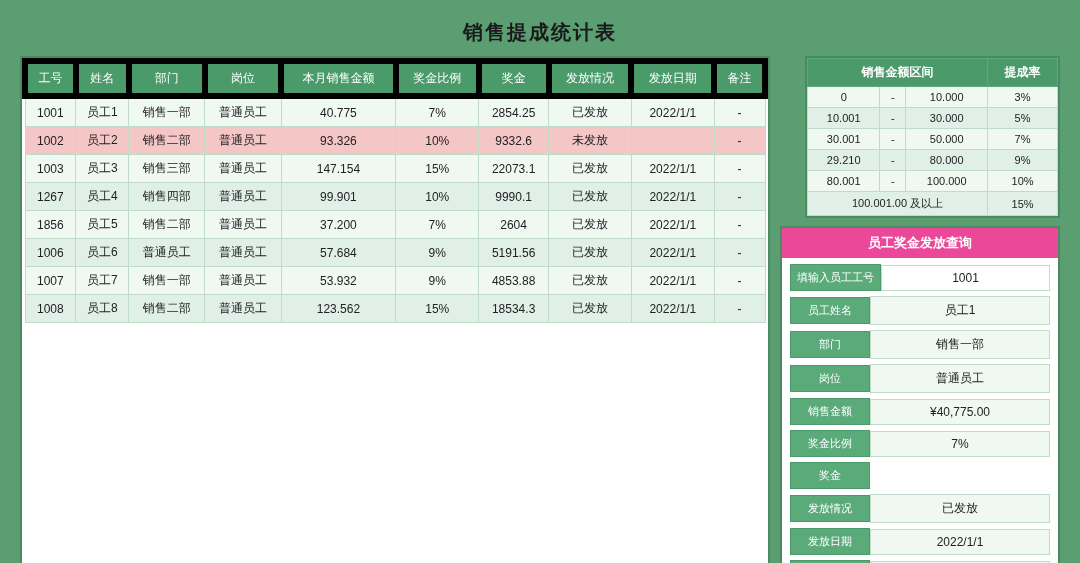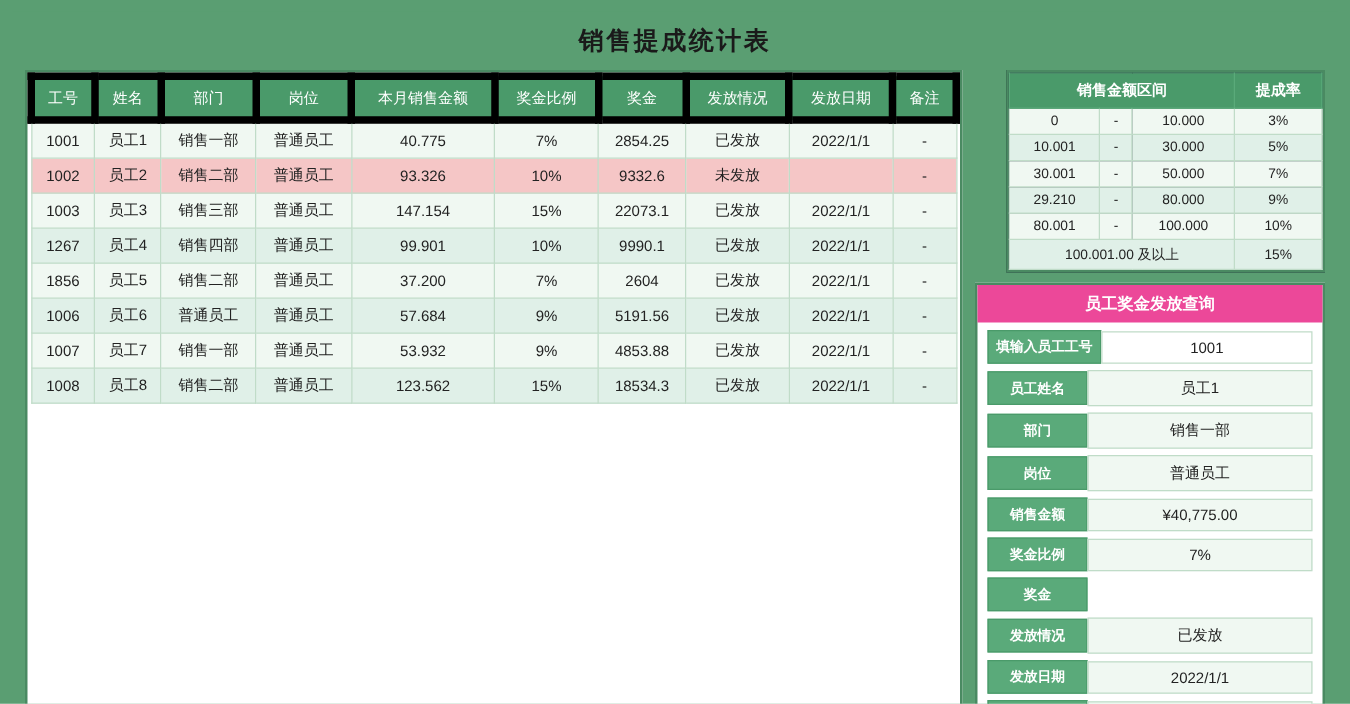--- a/index.html
+++ b/index.html
@@ -137,21 +137,21 @@
       gap: 5px;
     }
     .query-row {
       display: flex;
       align-items: center;
       gap: 0;
     }
     .query-label {
       background: #5aaa7a;
       color: #fff;
-      font-weight: bold;
+      font-weight: normal;
       font-size: 11px;
       padding: 5px 6px;
       min-width: 80px;
       text-align: center;
       border: 1px solid #4a9a6a;
     }
     .query-value {
       background: #f0f8f2;
       border: 1px solid #c0dcc8;
       flex: 1;

